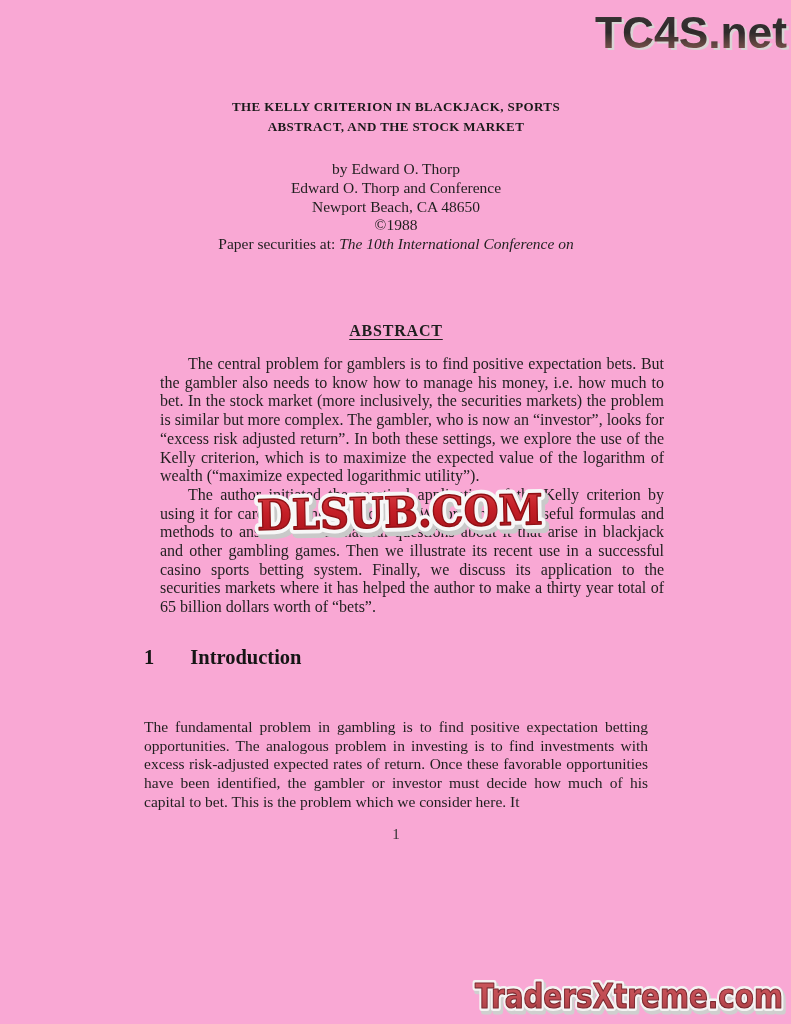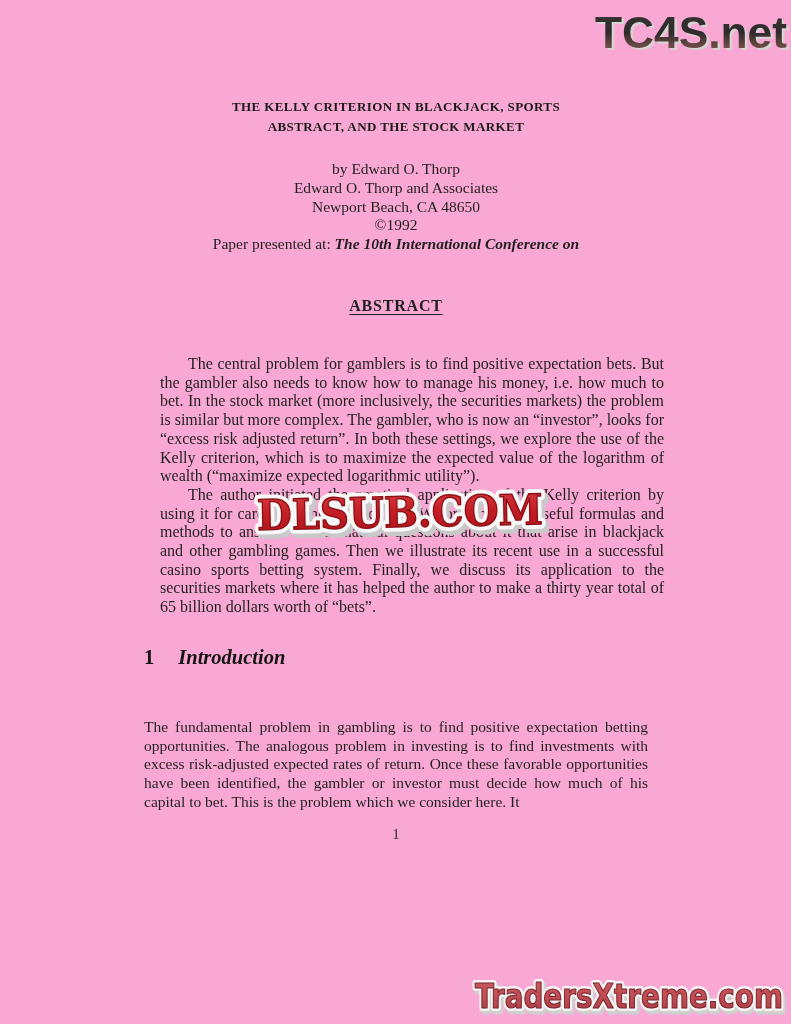--- a/index.html
+++ b/index.html
@@ -24,24 +24,24 @@
     color: #1a1a1a;
   }
   .byline {
     position: absolute;
     top: 152px; left: 124px; width: 544px;
     text-align: center;
     font-size: 15.5px;
     line-height: 18.8px;
     margin-top: 8px;
   }
-  .byline .it { font-style: italic; font-weight: bold; }
+  .byline .it { font-style: italic; }
   .abstract-heading {
     position: absolute;
-    top: 297px; left: 144px; width: 504px;
+    top: 322px; left: 144px; width: 504px;
     text-align: center;
     font-weight: bold;
     font-size: 16px;
     letter-spacing: 0.8px;
     text-decoration: underline;
     text-underline-offset: 3px;
   }
   .abstract-body {
     position: absolute;
     top: 355px; left: 160px; width: 504px;
@@ -51,21 +51,21 @@
   }
   .abstract-body p { margin: 0; }
   .abstract-body p.indent { text-indent: 28px; }
   .section-heading {
     position: absolute;
     top: 646px; left: 144px; width: 504px;
     font-weight: bold;
     font-size: 20.5px;
     color: #151515;
   }
-  .section-heading .sec-title { margin-left: 24px; font-style: italic; }
+  .section-heading .sec-title { margin-left: 36px; }
   .intro-body {
     position: absolute;
     top: 718px; left: 144px; width: 504px;
     font-size: 15.5px;
     line-height: 18.7px;
     text-align: justify;
   }
   .intro-body p { margin: 0; }
   .page-number {
     position: absolute;
@@ -101,24 +101,24 @@
     </svg>
   </div>
 
   <div class="title">
     <div>THE KELLY CRITERION IN BLACKJACK, SPORTS</div>
     <div>ABSTRACT, AND THE STOCK MARKET</div>
   </div>
 
   <div class="byline">
     <div>by Edward O. Thorp</div>
-    <div>Edward O. Thorp and Associates</div>
+    <div>Edward O. Thorp and Conference</div>
     <div>Newport Beach, CA 48650</div>
-    <div>©1992</div>
-    <div><span>Paper presented at: </span><span class="it">The 10th International Conference on</span></div>
+    <div>©1988</div>
+    <div><span>Paper securities at: </span><span class="it">The 10th International Conference on</span></div>
   </div>
 
   <div class="abstract-heading">ABSTRACT</div>
   <div class="abstract-body">
     <p class="indent">The central problem for gamblers is to find positive expectation bets. But the gambler also needs to know how to manage his money, i.e. how much to bet. In the stock market (more inclusively, the securities markets) the problem is similar but more complex. The gambler, who is now an “investor”, looks for “excess risk adjusted return”. In both these settings, we explore the use of the Kelly criterion, which is to maximize the expected value of the logarithm of wealth (“maximize expected logarithmic utility”).</p>
     <p class="indent">The author initiated the practical application of the Kelly criterion by using it for card counting in blackjack. We present some useful formulas and methods to answer various natural questions about it that arise in blackjack and other gambling games. Then we illustrate its recent use in a successful casino sports betting system. Finally, we discuss its application to the securities markets where it has helped the author to make a thirty year total of 65 billion dollars worth of “bets”.</p>
   </div>
 
   <div class="wm-mid">
     <svg width="304" height="62" viewBox="0 0 304 62">

